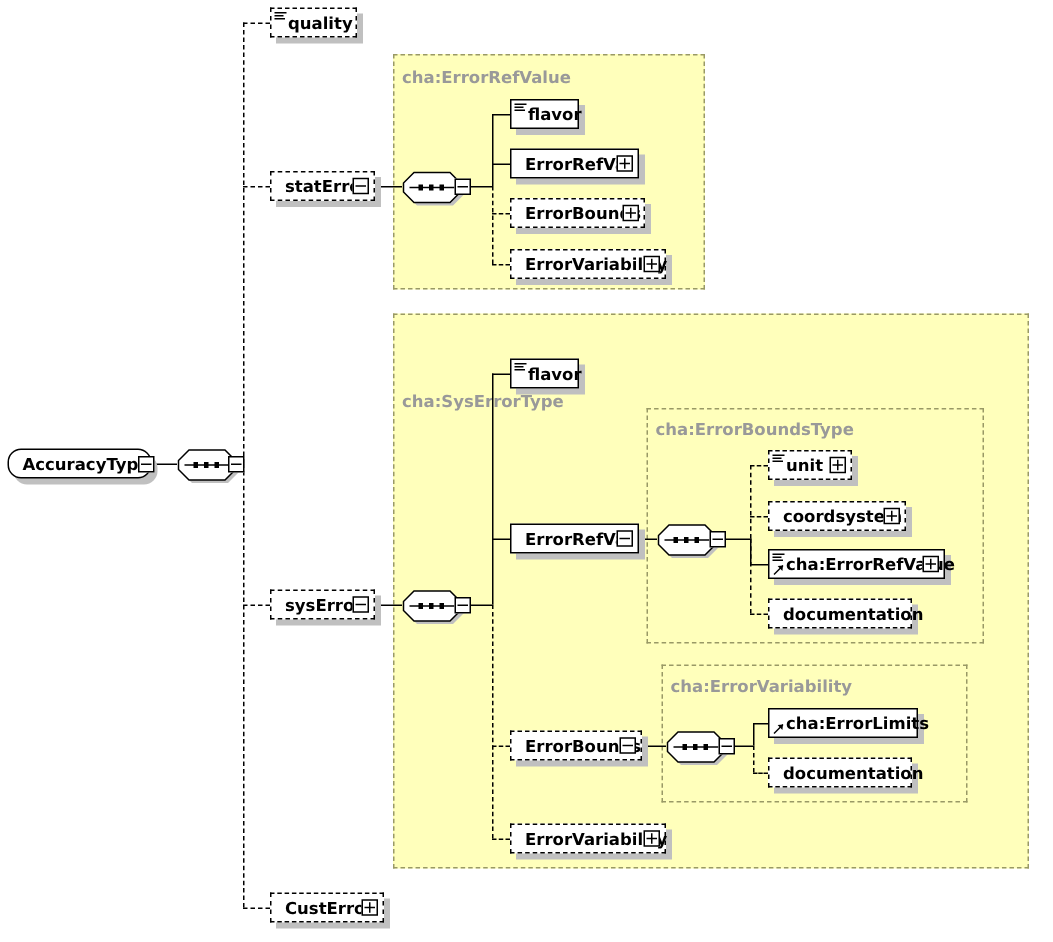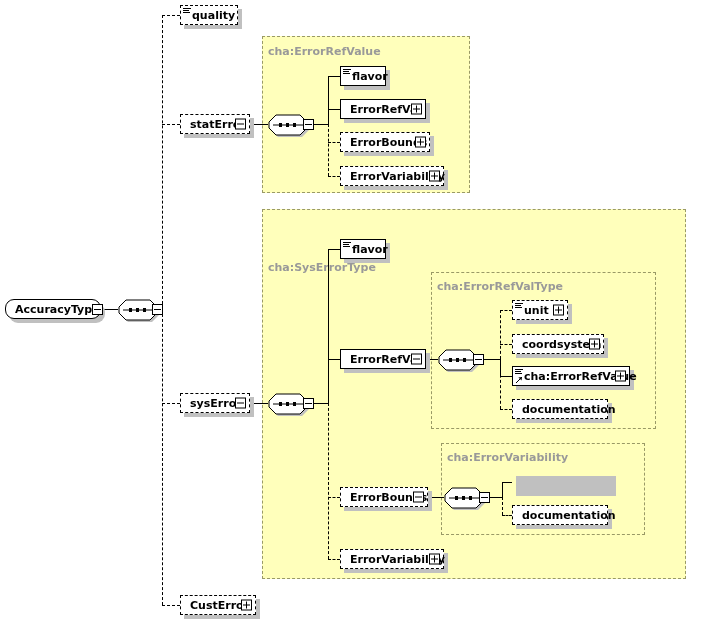--- a/index.html
+++ b/index.html
@@ -199,21 +199,21 @@
 
 <div id="canvas">
 
   <div class="typebox" style="left:262px; top:36px; width:208px; height:157px;"></div>
   <div class="typelabel" style="left:268px; top:45px;">cha:ErrorRefValue</div>
 
   <div class="typebox" style="left:262px; top:209px; width:424px; height:370px;"></div>
   <div class="typelabel" style="left:268px; top:218px;margin-top:43px;">cha:SysErrorType</div>
 
   <div class="typebox nofill" style="left:431px; top:272px; width:225px; height:157px;"></div>
-  <div class="typelabel" style="left:437px; top:280px;">cha:ErrorRefValType</div>
+  <div class="typelabel" style="left:437px; top:280px;">cha:ErrorBoundsType</div>
 
   <div class="typebox nofill" style="left:441px; top:443px; width:204px; height:92px;"></div>
   <div class="typelabel" style="left:447px; top:451px;">cha:ErrorVariability</div>
 
   <div class="line hline" style="left:104px; top:309px; width:14px;"></div>
 
   <div class="line hline" style="left:152px; top:309px; width:10px;"></div>
 
   <div class="dline-v" style="left:162px; top:15px; height:294px;"></div>
   <div class="dline-v" style="left:162px; top:309px; height:296px;"></div>
@@ -441,20 +441,29 @@
       <polygon points="8,21 32,21 39,14 39,8 32,1 8,1 1,8 1,14" fill="#ffffff" stroke="#000000" stroke-width="1"></polygon>
       <line x1="5" y1="11" x2="35" y2="11" stroke="#000000" stroke-width="1"></line>
       <rect x="11" y="9" width="3" height="4" fill="#000"></rect>
       <rect x="18" y="9" width="3" height="4" fill="#000"></rect>
       <rect x="25" y="9" width="3" height="4" fill="#000"></rect>
     </svg>
   </div>
   <div class="expander-free" style="left:479px; top:492px;"></div>
 
   <div class="nodeshadow" style="left:516px; top:476px; width:100px;"></div>
+  <div class="node" style="left:512px; top:472px; width:100px;">
+    <span class="ref-icon">
+      <svg width="8" height="8" viewBox="0 0 8 8">
+        <line x1="1" y1="7" x2="7" y2="1" stroke="#000" stroke-width="1"></line>
+        <polygon points="7,1 3.4,1.4 6.6,4.6" fill="#000"></polygon>
+      </svg>
+    </span>
+    <span class="nodelabel withattr">cha:ErrorLimits</span>
+  </div>
 
   <div class="nodeshadow" style="left:516px; top:509px; width:96px;"></div>
   <div class="node optional" style="left:512px; top:505px; width:96px;">
     <span class="nodelabel">documentation</span>
   </div>
 
   <div class="nodeshadow" style="left:344px; top:553px; width:104px;"></div>
   <div class="node optional" style="left:340px; top:549px; width:104px;">
     <span class="nodelabel">ErrorVariability</span>
     <span class="expander plus expander-inset"></span>

